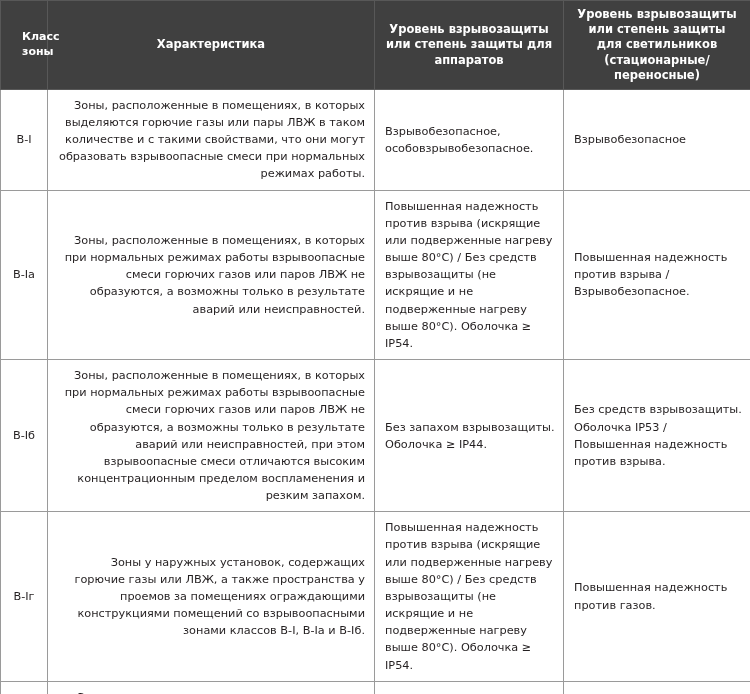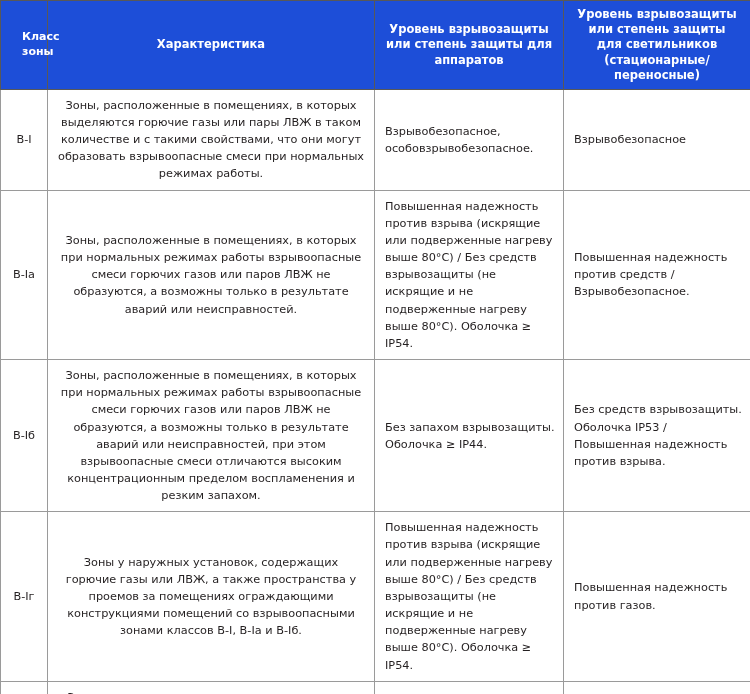--- a/index.html
+++ b/index.html
@@ -18,21 +18,21 @@
     width: 750px;
     border-collapse: collapse;
     table-layout: fixed;
   }
   #zone-table col.c-class { width: 47px; }
   #zone-table col.c-char  { width: 327px; }
   #zone-table col.c-app   { width: 189px; }
   #zone-table col.c-lum   { width: 187px; }
 
   #zone-table thead th {
-    background: #1d4ed8;
+    background: #404040;
     color: #ffffff;
     font-size: 11.5px;
     font-weight: bold;
     line-height: 1.32;
     text-align: center;
     vertical-align: middle;
     padding: 6px 5px;
     border: 1px solid #585858;
     height: 60px;
     box-sizing: border-box;
@@ -52,21 +52,21 @@
     padding: 7px 9px;
     box-sizing: border-box;
   }
   #zone-table tbody td.cell-class {
     text-align: center;
     padding: 6px 0;
     font-size: 11.3px;
     white-space: nowrap;
   }
   #zone-table tbody td.cell-char {
-    text-align: center;
+    text-align: right;
   }
   #zone-table tbody td.cell-app,
   #zone-table tbody td.cell-lum {
     text-align: left;
     padding-left: 10px;
     padding-right: 8px;
   }
   .rowtext { white-space: pre-line; }
 </style>
 </head>
@@ -97,21 +97,21 @@
     <tr>
       <td class="cell-class">В-I</td>
       <td class="cell-char">Зоны, расположенные в помещениях, в которых выделяются горючие газы или пары ЛВЖ в таком количестве и с такими свойствами, что они могут образовать взрывоопасные смеси при нормальных режимах работы.</td>
       <td class="cell-app">Взрывобезопасное, особовзрывобезопасное.</td>
       <td class="cell-lum">Взрывобезопасное</td>
     </tr>
     <tr>
       <td class="cell-class">В-Iа</td>
       <td class="cell-char">Зоны, расположенные в помещениях, в которых при нормальных режимах работы взрывоопасные смеси горючих газов или паров ЛВЖ не образуются, а возможны только в результате аварий или неисправностей.</td>
       <td class="cell-app">Повышенная надежность против взрыва (искрящие или подверженные нагреву выше 80°С) / Без средств взрывозащиты (не искрящие и не подверженные нагреву выше 80°С). Оболочка ≥ IP54.</td>
-      <td class="cell-lum">Повышенная надежность против средств / Взрывобезопасное.</td>
+      <td class="cell-lum">Повышенная надежность против взрыва / Взрывобезопасное.</td>
     </tr>
     <tr>
       <td class="cell-class">В-Iб</td>
       <td class="cell-char">Зоны, расположенные в помещениях, в которых при нормальных режимах работы взрывоопасные смеси горючих газов или паров ЛВЖ не образуются, а возможны только в результате аварий или неисправностей, при этом взрывоопасные смеси отличаются высоким концентрационным пределом воспламенения и резким запахом.</td>
       <td class="cell-app">Без запахом взрывозащиты. Оболочка ≥ IP44.</td>
       <td class="cell-lum">Без средств взрывозащиты. Оболочка IP53 / Повышенная надежность против взрыва.</td>
     </tr>
     <tr>
       <td class="cell-class">В-Iг</td>
       <td class="cell-char">Зоны у наружных установок, содержащих горючие газы или ЛВЖ, а также пространства у проемов за помещениях ограждающими конструкциями помещений со взрывоопасными зонами классов В-I, В-Iа и В-Iб.</td>

